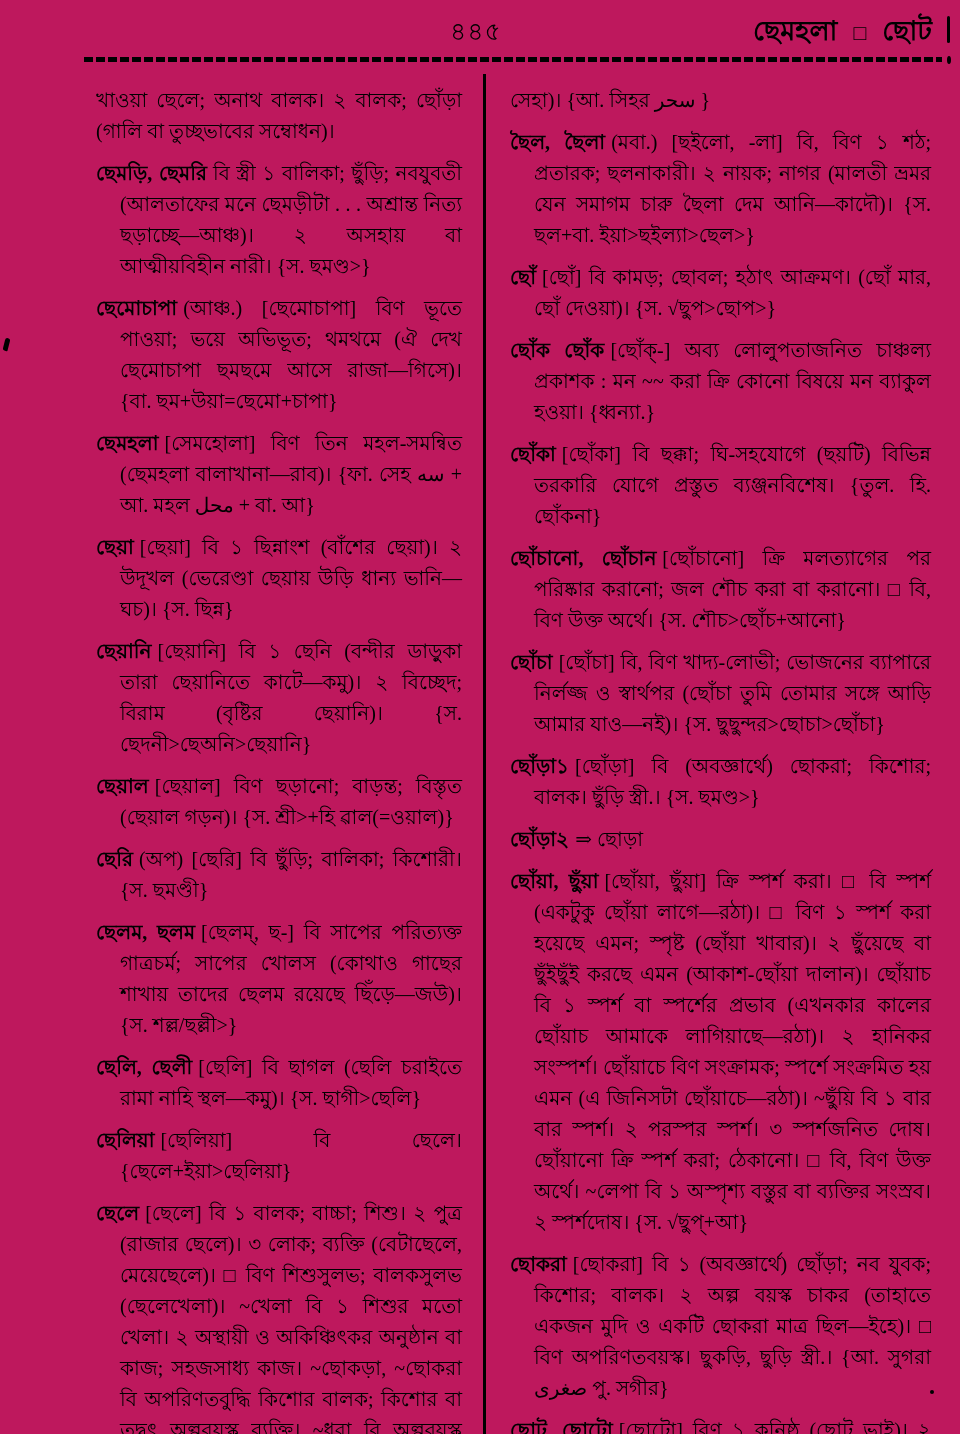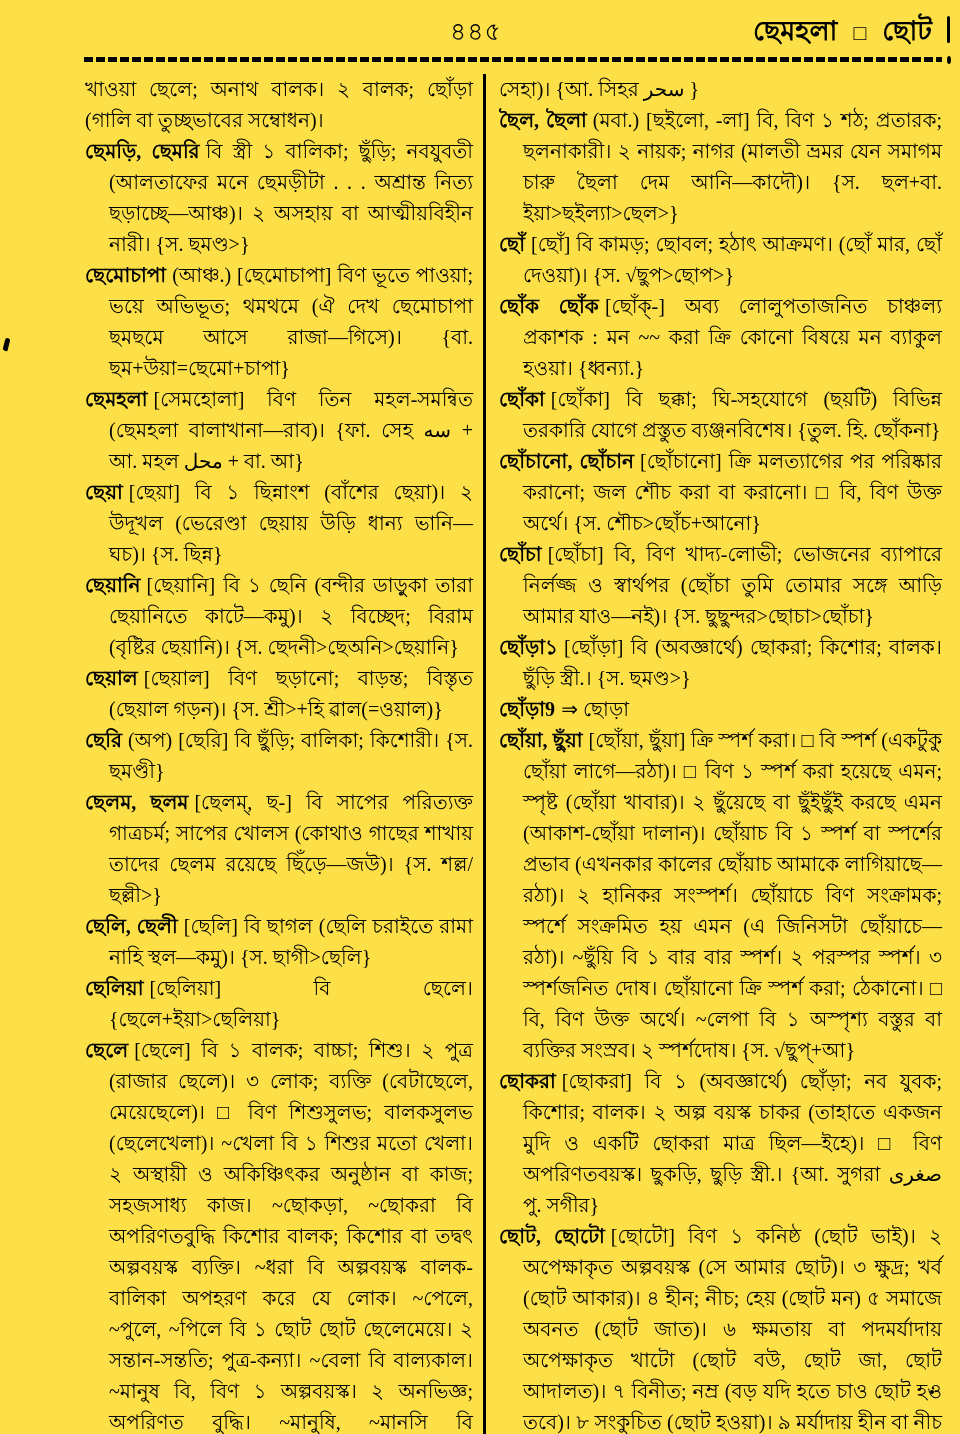--- a/index.html
+++ b/index.html
@@ -3,21 +3,21 @@
 <meta charset="utf-8">
 <style>
   html, body { margin:0; padding:0; }
   body {
     width:960px; height:1434px;
     background:#ffffff;
     font-family:"Liberation Serif","DejaVu Serif",serif;
   }
   .page {
     position:relative; width:960px; height:1434px;
-    background:#fde047; overflow:hidden; color:#000;font-family:Liberation Serif, serif;
+    background:#be185d; overflow:hidden; color:#000;
   }
   
   .page-number {
     position:absolute; left:450px; top:12px;
     font-size:25px; letter-spacing:1px;
   }
   .guide {
     position:absolute; right:28px; top:10px;
     font-size:27px; font-weight:bold;
     display:flex; align-items:center; gap:16px; white-space:nowrap;
@@ -30,21 +30,21 @@
   
   .columns {
     position:absolute; left:85px; top:74px; width:857px;
     display:flex; align-items:stretch;
   }
   .col {
     font-size:20px; line-height:31px; text-align:justify;
   }
   .col.left  { width:398px; padding-right:10px; box-sizing:border-box; }
   .col.right { width:459px; padding-left:13px; border-left:3px solid #000; box-sizing:border-box; }
-  p.entry { margin:0; padding-left:24px; text-indent:-24px; }
+  p.entry { margin:11px; padding-left:24px; text-indent:-24px; }
   p.entry.cont { padding-left:0; text-indent:0; }
   .hw { font-weight:bold; }
   .hw:not(:empty) { padding-right:6px; }
   
   .speck { position:absolute; background:#000; }
   .speck.apostrophe { left:4px; top:338px; width:5px; height:13px; border-radius:3px 3px 1px 3px; transform:rotate(14deg); }
   .speck.corner-bar { left:947px; top:16px; width:3px; height:27px; border-radius:2px; }
   .speck.corner-dot { left:947px; top:56px; width:4px; height:8px; border-radius:50%; }
   .speck.bottom-dot { left:930px; top:1390px; width:4px; height:4px; border-radius:50%; }
 </style>
@@ -83,21 +83,21 @@
 
     <section class="col right">
       <p class="entry cont"><b class="hw"></b><span class="bd">সেহা)। {আ. সিহর سحر }</span></p>
       <p class="entry"><b class="hw">ছৈল, ছৈলা</b><span class="bd">(মবা.) [ছইলো, -লা] বি, বিণ ১ শঠ; প্রতারক; ছলনাকারী। ২ নায়ক; নাগর (মালতী ভ্রমর যেন সমাগম চারু ছৈলা দেম আনি—কাদৌ)। {স. ছল+বা. ইয়া&gt;ছইল্যা&gt;ছেল&gt;}</span></p>
       <p class="entry"><b class="hw">ছোঁ</b><span class="bd">[ছোঁ] বি কামড়; ছোবল; হঠাৎ আক্রমণ। (ছোঁ মার, ছোঁ দেওয়া)। {স. √ছুপ&gt;ছোপ&gt;}</span></p>
       <p class="entry"><b class="hw">ছোঁক ছোঁক</b><span class="bd">[ছোঁক্-] অব্য লোলুপতাজনিত চাঞ্চল্য প্রকাশক : মন ~~ করা ক্রি কোনো বিষয়ে মন ব্যাকুল হওয়া। {ধ্বন্যা.}</span></p>
       <p class="entry"><b class="hw">ছোঁকা</b><span class="bd">[ছোঁকা] বি ছক্কা; ঘি-সহযোগে (ছয়টি) বিভিন্ন তরকারি যোগে প্রস্তুত ব্যঞ্জনবিশেষ। {তুল. হি. ছোঁকনা}</span></p>
       <p class="entry"><b class="hw">ছোঁচানো, ছোঁচান</b><span class="bd">[ছোঁচানো] ক্রি মলত্যাগের পর পরিষ্কার করানো; জল শৌচ করা বা করানো। □ বি, বিণ উক্ত অর্থে। {স. শৌচ&gt;ছোঁচ+আনো}</span></p>
       <p class="entry"><b class="hw">ছোঁচা</b><span class="bd">[ছোঁচা] বি, বিণ খাদ্য-লোভী; ভোজনের ব্যাপারে নির্লজ্জ ও স্বার্থপর (ছোঁচা তুমি তোমার সঙ্গে আড়ি আমার যাও—নই)। {স. ছুছুন্দর&gt;ছোচা&gt;ছোঁচা}</span></p>
       <p class="entry"><b class="hw">ছোঁড়া১</b><span class="bd">[ছোঁড়া] বি (অবজ্ঞার্থে) ছোকরা; কিশোর; বালক। ছুঁড়ি স্ত্রী.। {স. ছমণ্ড&gt;}</span></p>
-      <p class="entry"><b class="hw">ছোঁড়া9</b><span class="bd">⇒ ছোড়া</span></p>
+      <p class="entry"><b class="hw">ছোঁড়া২</b><span class="bd">⇒ ছোড়া</span></p>
       <p class="entry"><b class="hw">ছোঁয়া, ছুঁয়া</b><span class="bd">[ছোঁয়া, ছুঁয়া] ক্রি স্পর্শ করা। □ বি স্পর্শ (একটুকু ছোঁয়া লাগে—রঠা)। □ বিণ ১ স্পর্শ করা হয়েছে এমন; স্পৃষ্ট (ছোঁয়া খাবার)। ২ ছুঁয়েছে বা ছুঁইছুঁই করছে এমন (আকাশ-ছোঁয়া দালান)। ছোঁয়াচ বি ১ স্পর্শ বা স্পর্শের প্রভাব (এখনকার কালের ছোঁয়াচ আমাকে লাগিয়াছে—রঠা)। ২ হানিকর সংস্পর্শ। ছোঁয়াচে বিণ সংক্রামক; স্পর্শে সংক্রমিত হয় এমন (এ জিনিসটা ছোঁয়াচে—রঠা)। ~ছুঁয়ি বি ১ বার বার স্পর্শ। ২ পরস্পর স্পর্শ। ৩ স্পর্শজনিত দোষ। ছোঁয়ানো ক্রি স্পর্শ করা; ঠেকানো। □ বি, বিণ উক্ত অর্থে। ~লেপা বি ১ অস্পৃশ্য বস্তুর বা ব্যক্তির সংস্রব। ২ স্পর্শদোষ। {স. √ছুপ্+আ}</span></p>
       <p class="entry"><b class="hw">ছোকরা</b><span class="bd">[ছোকরা] বি ১ (অবজ্ঞার্থে) ছোঁড়া; নব যুবক; কিশোর; বালক। ২ অল্প বয়স্ক চাকর (তাহাতে একজন মুদি ও একটি ছোকরা মাত্র ছিল—ইহে)। □ বিণ অপরিণতবয়স্ক। ছুকড়ি, ছুড়ি স্ত্রী.। {আ. সুগরা صغرى পু. সগীর}</span></p>
       <p class="entry"><b class="hw">ছোট, ছোটো</b><span class="bd">[ছোটো] বিণ ১ কনিষ্ঠ (ছোট ভাই)। ২ অপেক্ষাকৃত অল্পবয়স্ক (সে আমার ছোট)। ৩ ক্ষুদ্র; খর্ব (ছোট আকার)। ৪ হীন; নীচ; হেয় (ছোট মন) ৫ সমাজে অবনত (ছোট জাত)। ৬ ক্ষমতায় বা পদমর্যাদায় অপেক্ষাকৃত খাটো (ছোট বউ, ছোট জা, ছোট আদালত)। ৭ বিনীত; নম্র (বড় যদি হতে চাও ছোট হও তবে)। ৮ সংকুচিত (ছোট হওয়া)। ৯ মর্যাদায় হীন বা নীচ (ছোট</span></p>
     </section>
 
   </main>
 
   <div class="speck apostrophe"></div>
   <div class="speck corner-bar"></div>
   <div class="speck corner-dot"></div>

